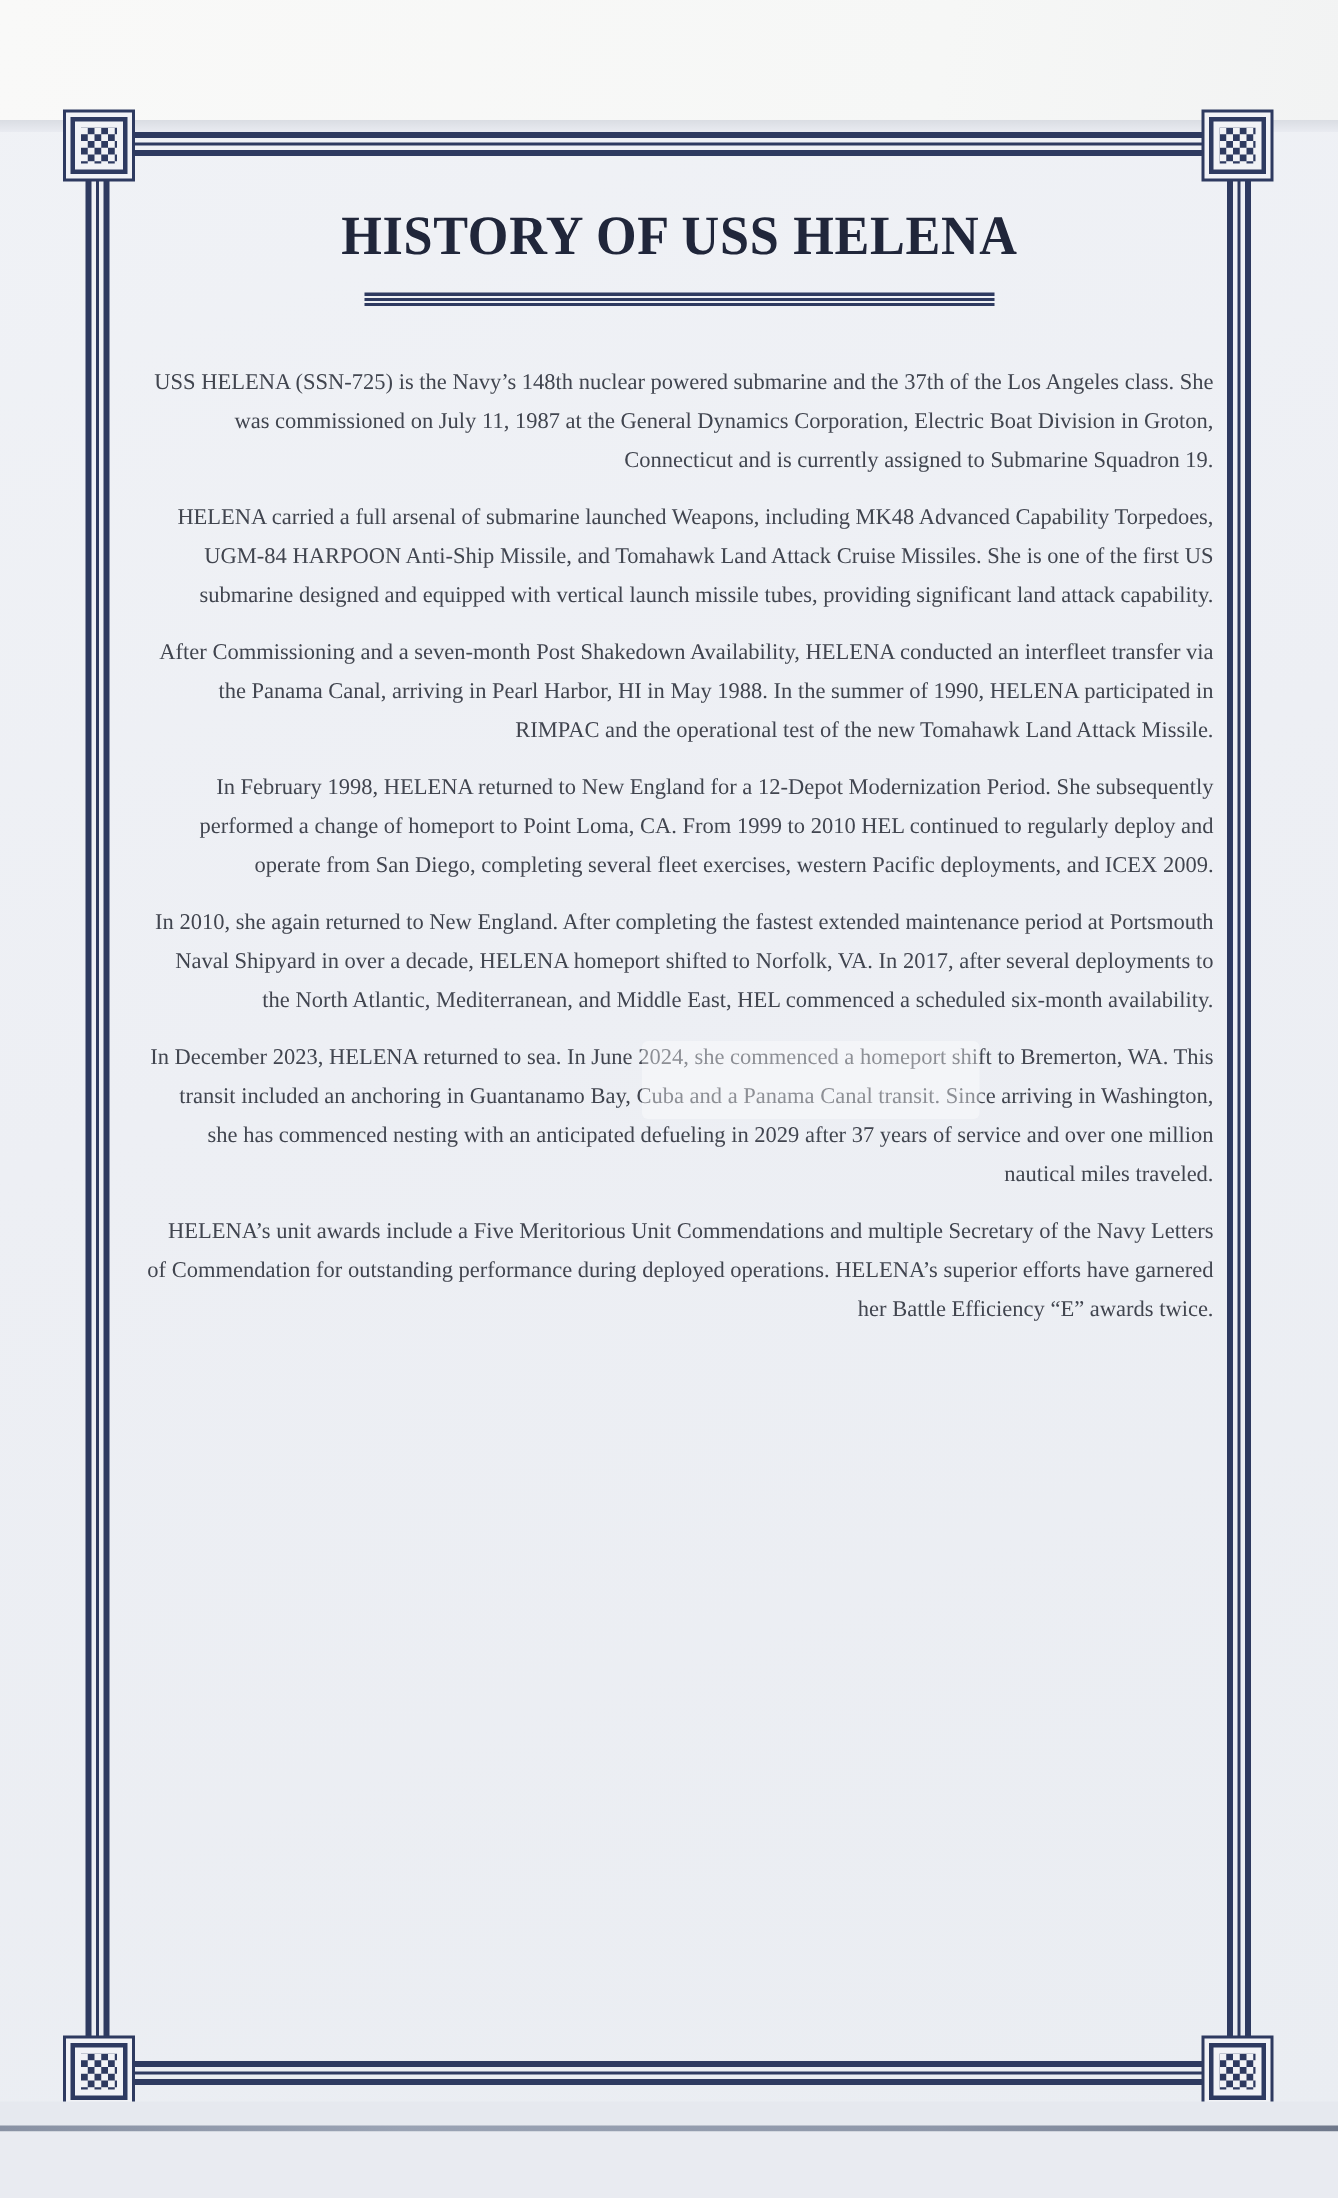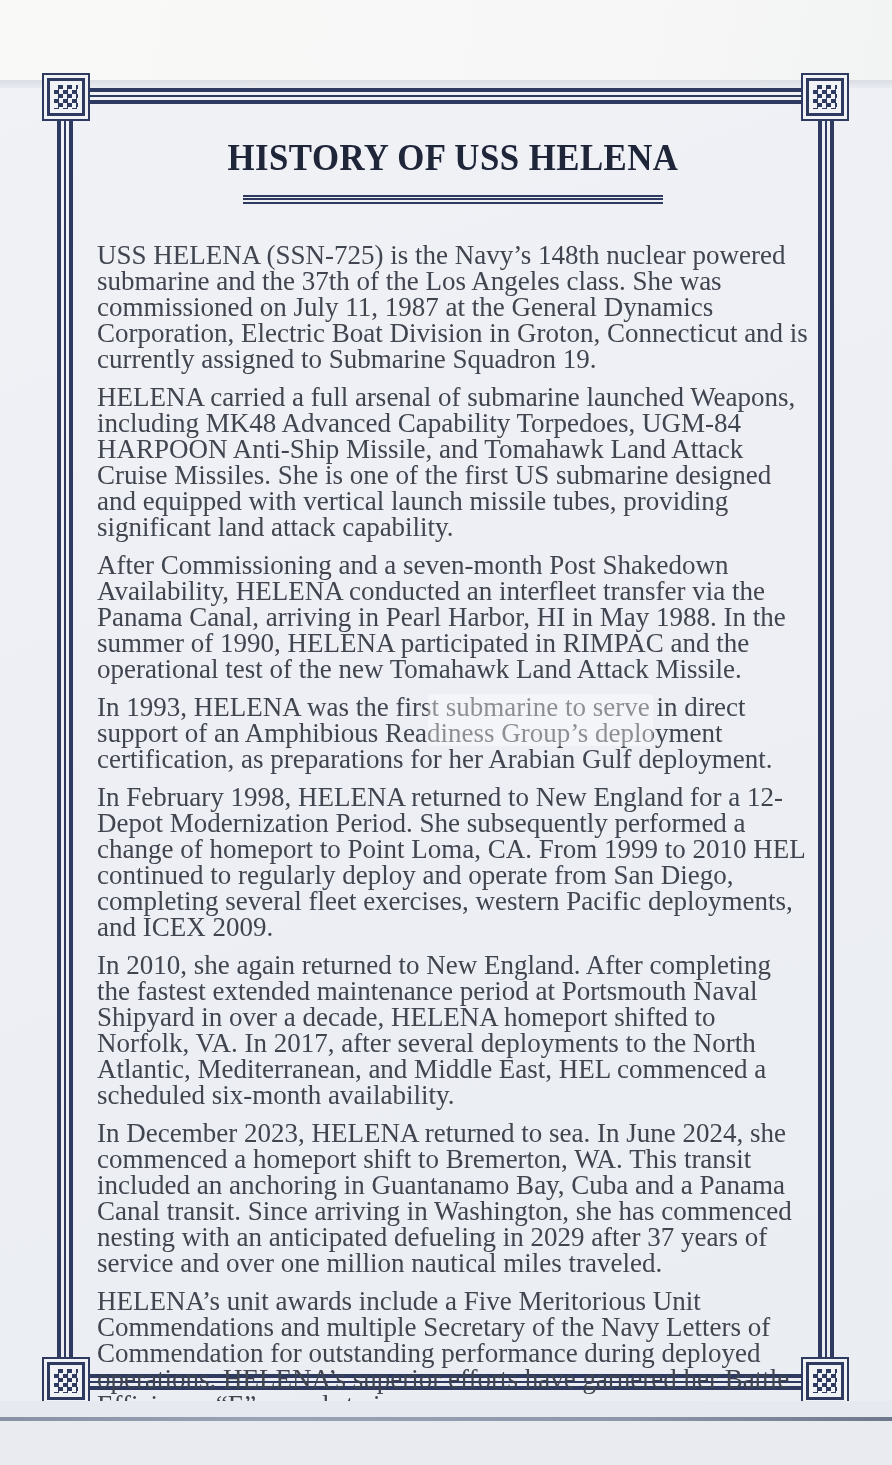--- a/index.html
+++ b/index.html
@@ -93,23 +93,23 @@
     background: linear-gradient(
       #2e3a60 0px, #2e3a60 2px,
       transparent 2px, transparent 3.5px,
       #2e3a60 3.5px, #2e3a60 5.5px,
       transparent 5.5px, transparent 7px,
       #2e3a60 7px, #2e3a60 9px);
   }
   .body-text { margin-top: 38px; }
   .body-text p {
     margin: 0 0 12px 0;
-    font-size: 27px;
+    font-size: 15px;
     line-height: 26px;
-    text-align: left;
+    text-align: right;
     color: #41454f;
   }
 </style>
 </head>
 <body>
 
 <div class="scan">
 
   <div class="scan-top-band"></div>
   <div class="scan-top-shadow"></div>
@@ -133,21 +133,20 @@
   </div>
 
   <div class="content">
     <h1 class="doc-title">HISTORY OF USS HELENA</h1>
     <div class="title-divider"></div>
 
     <div class="body-text">
       <p>USS HELENA (SSN-725) is the Navy’s 148th nuclear powered submarine and the 37th of the Los Angeles class. She was commissioned on July 11, 1987 at the General Dynamics Corporation, Electric Boat Division in Groton, Connecticut and is currently assigned to Submarine Squadron 19.</p>
       <p>HELENA carried a full arsenal of submarine launched Weapons, including MK48 Advanced Capability Torpedoes, UGM-84 HARPOON Anti-Ship Missile, and Tomahawk Land Attack Cruise Missiles. She is one of the first US submarine designed and equipped with vertical launch missile tubes, providing significant land attack capability.</p>
       <p>After Commissioning and a seven-month Post Shakedown Availability, HELENA conducted an interfleet transfer via the Panama Canal, arriving in Pearl Harbor, HI in May 1988. In the summer of 1990, HELENA participated in RIMPAC and the operational test of the new Tomahawk Land Attack Missile.</p>
-      <p>In 1993, HELENA was the first submarine to serve in direct support of an Amphibious Readiness Group’s deployment certification, as preparations for her Arabian Gulf deployment.</p>
       <p>In February 1998, HELENA returned to New England for a 12-Depot Modernization Period. She subsequently performed a change of homeport to Point Loma, CA. From 1999 to 2010 HEL continued to regularly deploy and operate from San Diego, completing several fleet exercises, western Pacific deployments, and ICEX 2009.</p>
       <p>In 2010, she again returned to New England. After completing the fastest extended maintenance period at Portsmouth Naval Shipyard in over a decade, HELENA homeport shifted to Norfolk, VA. In 2017, after several deployments to the North Atlantic, Mediterranean, and Middle East, HEL commenced a scheduled six-month availability.</p>
       <p>In December 2023, HELENA returned to sea. In June 2024, she commenced a homeport shift to Bremerton, WA. This transit included an anchoring in Guantanamo Bay, Cuba and a Panama Canal transit. Since arriving in Washington, she has commenced nesting with an anticipated defueling in 2029 after 37 years of service and over one million nautical miles traveled.</p>
       <p>HELENA’s unit awards include a Five Meritorious Unit Commendations and multiple Secretary of the Navy Letters of Commendation for outstanding performance during deployed operations. HELENA’s superior efforts have garnered her Battle Efficiency “E” awards twice.</p>
     </div>
   </div>
 
   <div class="scan-artifact"></div>
   <div class="scan-bottom-strip"></div>
   <div class="scan-bottom-line"></div>

